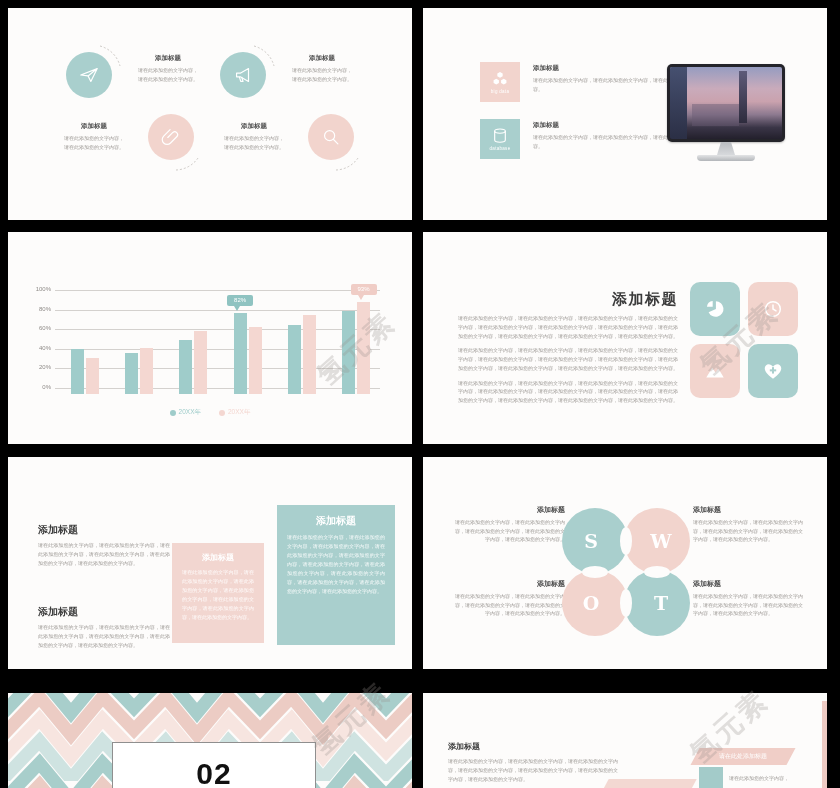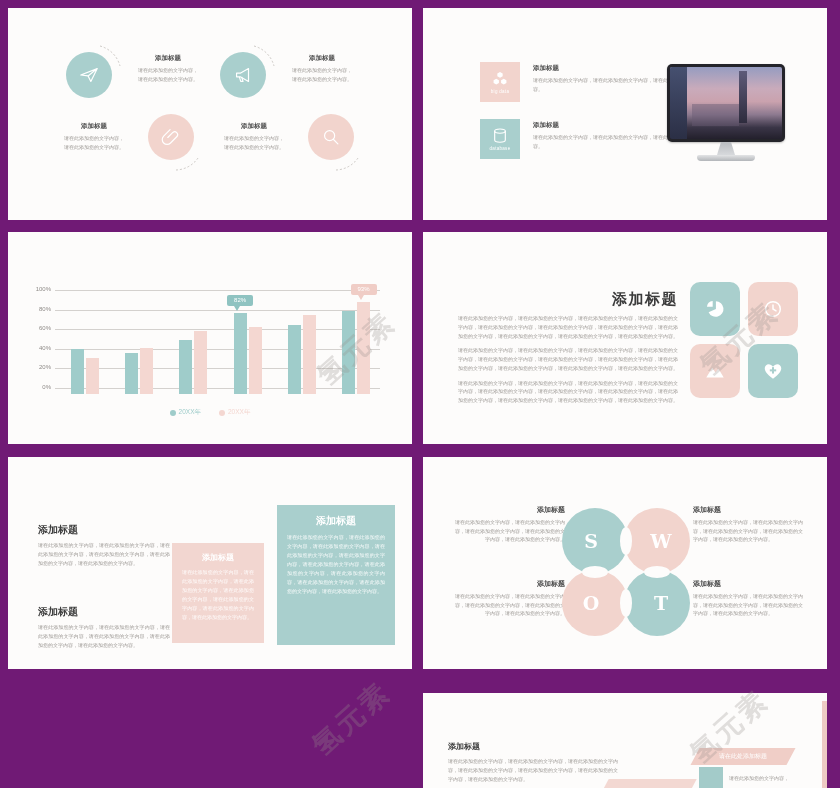--- a/index.html
+++ b/index.html
@@ -1,16 +1,16 @@
 <!DOCTYPE html>
 <html><head>
 <meta charset="utf-8">
 <style>
   html,body{margin:0;padding:0;background:#d6d2ce;}
-  .canvas{position:relative;width:840px;height:788px;background:#701a75;overflow:hidden;
+  .canvas{position:relative;width:840px;height:788px;background:#000000;overflow:hidden;
           font-family:"Liberation Sans",sans-serif;}
   .slide{position:absolute;width:404px;height:212px;background:#fdfcfb;overflow:hidden;}
   #s1{left:8px;top:8px}#s2{left:423px;top:8px}#s3{left:8px;top:232px}#s4{left:423px;top:232px}
   #s5{left:8px;top:457px}#s6{left:423px;top:457px}
   #s7{left:8px;top:693px;height:95px}#s8{left:423px;top:693px;height:95px}
 
   
   .wm{position:absolute;z-index:9;font-size:28px;font-weight:bold;letter-spacing:3px;
       color:rgba(150,145,140,.28);transform:rotate(-42deg);pointer-events:none;white-space:nowrap;}
 
@@ -319,20 +319,40 @@
     <div class="petal" style="left:197px;top:132px;width:12px;height:28px"></div>
     <div class="petal" style="left:159px;top:109px;width:26px;height:12px"></div>
     <div class="petal" style="left:221px;top:109px;width:26px;height:12px"></div>
     <div class="petal" style="left:196px;top:108px;width:14px;height:14px"></div>
     <div class="sw-l" style="left:135px;top:51px">S</div>
     <div class="sw-l" style="left:205px;top:51px">W</div>
     <div class="sw-l" style="left:135px;top:113px">O</div>
     <div class="sw-l" style="left:205px;top:113px">T</div>
   </div>
 
+  <div class="slide" id="s7">
+    <svg width="404" height="95">
+      <defs>
+        <pattern id="chev" width="126" height="88" patternUnits="userSpaceOnUse">
+          <g fill="none" stroke-width="13" stroke-linejoin="miter">
+            <path d="M-5 42 L31.5 4 L63 42 L94.5 4 L131 42" transform="translate(0,-22)" stroke="#a8cecb"></path>
+            <path d="M-5 42 L31.5 4 L63 42 L94.5 4 L131 42" stroke="#ecccc4"></path>
+            <path d="M-5 42 L31.5 4 L63 42 L94.5 4 L131 42" transform="translate(0,22)" stroke="#f7e5e0"></path>
+            <path d="M-5 42 L31.5 4 L63 42 L94.5 4 L131 42" transform="translate(0,44)" stroke="#cfe3e1"></path>
+            <path d="M-5 42 L31.5 4 L63 42 L94.5 4 L131 42" transform="translate(0,66)" stroke="#a8cecb"></path>
+            <path d="M-5 42 L31.5 4 L63 42 L94.5 4 L131 42" transform="translate(0,88)" stroke="#ecccc4"></path>
+          </g>
+        </pattern>
+      </defs>
+      <rect width="404" height="95" fill="url(#chev)"></rect>
+    </svg>
+    <div class="num-box">
+      <div class="n">02</div>
+    </div>
+  </div>
 
   <div class="slide" id="s8">
     <div class="s8-txt">
       <div class="h">添加标题</div>
       <div class="b">请在此添加您的文字内容，请在此添加您的文字内容，请在此添加您的文字内容，请在此添加您的文字内容，请在此添加您的文字内容，请在此添加您的文字内容，请在此添加您的文字内容。</div>
     </div>
     <div class="rib2"></div>
     <div class="ribbon">
       <div class="ribbon-inner">请在此处添加标题</div>
     </div>

